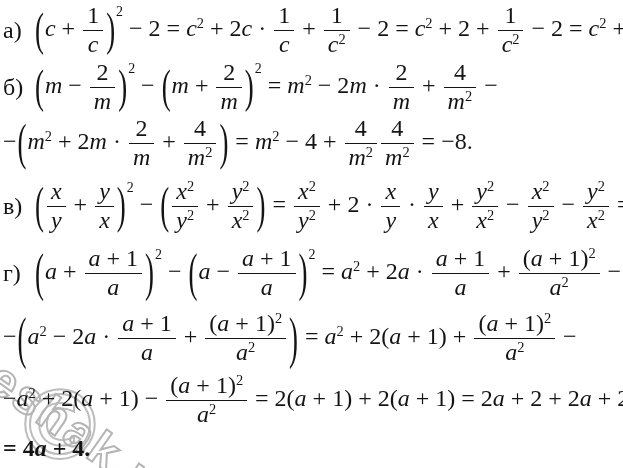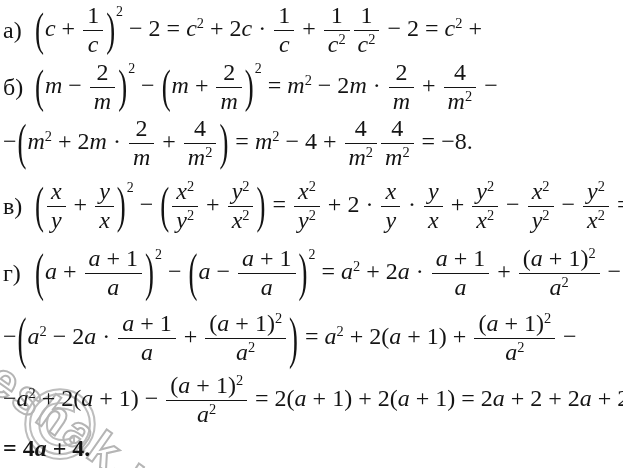--- a/index.html
+++ b/index.html
@@ -54,21 +54,21 @@
       <span class="label">а)</span>
       <span class="expr"><span class="pgroup"><span class="bp" style="transform: scaleY(1.75);">(</span></span><span><i>c</i> + </span><span class="frac">
           <span class="num"><span>1</span></span>
           <span class="den"><span><i>c</i></span></span>
         </span><span class="pgroup"><span class="bp" style="transform: scaleY(1.75);">)</span><sup class="ps">2</sup></span><span> − 2 = <i>c</i><sup class="sup">2</sup> + 2<i>c</i> · </span><span class="frac">
           <span class="num"><span>1</span></span>
           <span class="den"><span><i>c</i></span></span>
         </span><span> + </span><span class="frac">
           <span class="num"><span>1</span></span>
           <span class="den"><span><i>c</i><sup class="sup">2</sup></span></span>
-        </span><span class="frac">
+        </span><span> − 2 = <i>c</i><sup class="sup">2</sup> + 2 + </span><span class="frac">
           <span class="num"><span>1</span></span>
           <span class="den"><span><i>c</i><sup class="sup">2</sup></span></span>
         </span><span> − 2 = <i>c</i><sup class="sup">2</sup> + </span></span>
     </div>
     <div class="line" style="height: 56px;">
       <span class="label">б)</span>
       <span class="expr"><span class="pgroup"><span class="bp" style="transform: scaleY(1.75);">(</span></span><span><i>m</i> − </span><span class="frac">
           <span class="num"><span>2</span></span>
           <span class="den"><span><i>m</i></span></span>
         </span><span class="pgroup"><span class="bp" style="transform: scaleY(1.75);">)</span><sup class="ps">2</sup></span><span> − </span><span class="pgroup"><span class="bp" style="transform: scaleY(1.75);">(</span></span><span><i>m</i> + </span><span class="frac">

